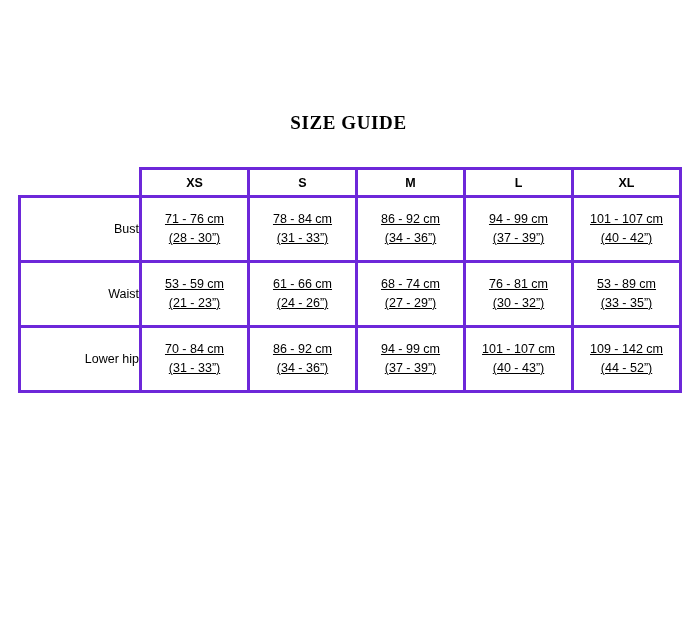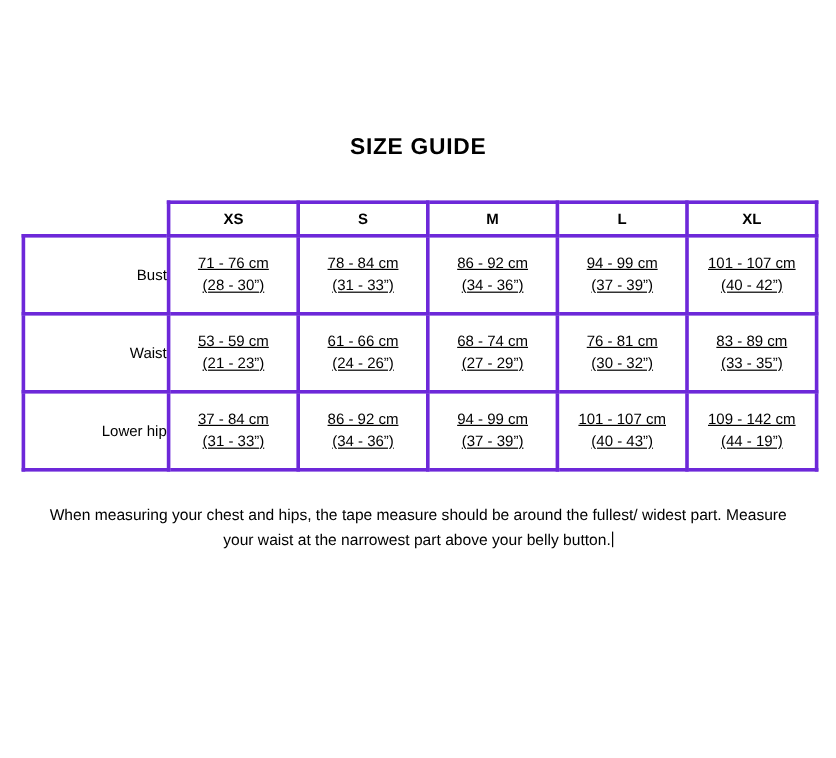--- a/index.html
+++ b/index.html
@@ -21,20 +21,21 @@
   }
   .title {
     position: absolute;
     top: 112px;
     left: 0;
     width: 697px;
     text-align: center;
     font-size: 19px;
     font-weight: bold;
     letter-spacing: 0.6px;
+    font-family: Liberation Serif, serif;
   }
   .table-wrap {
     position: absolute;
     top: 167px;
     left: 18px;
     width: 661px;
   }
   table.size-table {
     border-collapse: collapse;
     width: 661px;
@@ -155,46 +156,45 @@
           </td>
           <td class="value">
             <span class="val-line">68 - 74 cm</span>
             <span class="val-line">(27 - 29”)</span>
           </td>
           <td class="value">
             <span class="val-line">76 - 81 cm</span>
             <span class="val-line">(30 - 32”)</span>
           </td>
           <td class="value">
-            <span class="val-line">83 - 89 cm</span>
+            <span class="val-line">53 - 89 cm</span>
             <span class="val-line">(33 - 35”)</span>
           </td>
         </tr>
         <tr>
           <td class="rowname">Lower hip</td>
           <td class="value">
-            <span class="val-line">37 - 84 cm</span>
+            <span class="val-line">70 - 84 cm</span>
             <span class="val-line">(31 - 33”)</span>
           </td>
           <td class="value">
             <span class="val-line">86 - 92 cm</span>
             <span class="val-line">(34 - 36”)</span>
           </td>
           <td class="value">
             <span class="val-line">94 - 99 cm</span>
             <span class="val-line">(37 - 39”)</span>
           </td>
           <td class="value">
             <span class="val-line">101 - 107 cm</span>
             <span class="val-line">(40 - 43”)</span>
           </td>
           <td class="value">
             <span class="val-line">109 - 142 cm</span>
-            <span class="val-line">(44 - 19”)</span>
+            <span class="val-line">(44 - 52”)</span>
           </td>
         </tr>
       </tbody>
     </table>
   </div>
 
-  <div class="note"><span>When measuring your chest and hips, the tape measure should be around the fullest/ widest part. Measure your waist at the narrowest part above your belly button.</span><span class="caret"></span></div>
 
 </div>
 
 </body></html>

